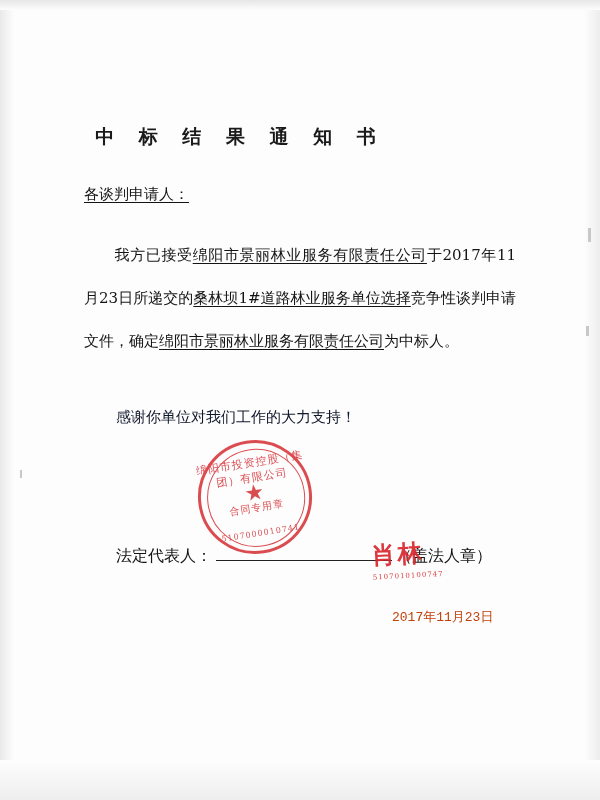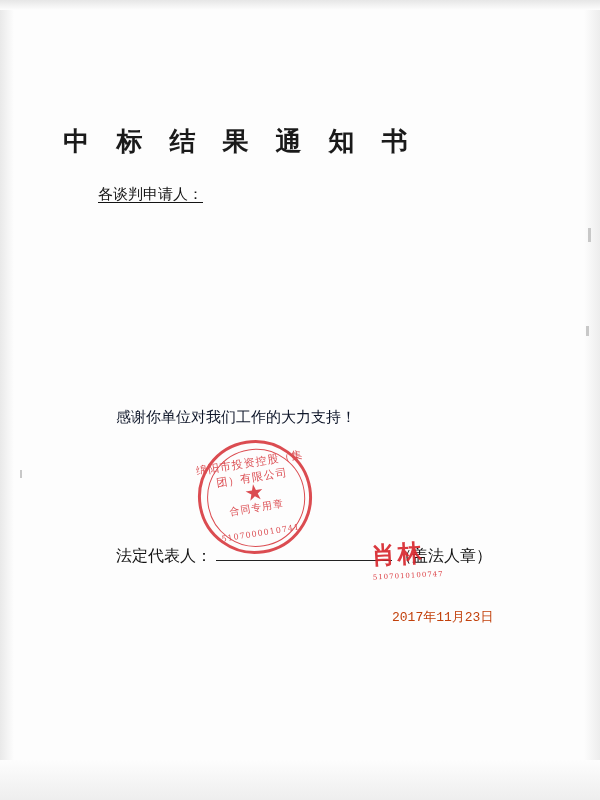--- a/index.html
+++ b/index.html
@@ -54,34 +54,33 @@
     background: #c8c8c8;
     pointer-events: none;
   }
 
   .doc-title {
     position: absolute;
     top: 124px;
     left: 0;
     width: 480px;
     text-align: center;
-    font-size: 26px;
+    font-size: 19px;
     letter-spacing: 9px;
     font-weight: bold;
     color: #1a1a1a;
     font-family: "DejaVu Serif", "Liberation Serif", serif;
   }
 
   .salutation {
     position: absolute;
     top: 185px;
     left: 84px;
     font-size: 15px;
     color: #141414;
-    margin-left: 14px;
   }
   .u {
     text-decoration: underline;
     text-underline-offset: 3px;
   }
 
   .body-block {
     position: absolute;
     top: 234px;
     left: 84px;
@@ -246,20 +245,23 @@
   <div class="speck" style="left:588px; top:228px; width:3px; height:14px;"></div>
   <div class="speck" style="left:586px; top:326px; width:3px; height:10px;"></div>
   <div class="speck" style="left:20px; top:470px; width:2px; height:8px;"></div>
 
   <div class="doc-title">中 标 结 果 通 知 书</div>
 
   <div class="salutation">
     <span class="u">各谈判申请人：</span>
   </div>
 
+  <div class="body-block">
+    <span class="indent"></span><span>我方已接受</span><span class="u">绵阳市景丽林业服务有限责任公司</span><span>于2017年11月23日所递交的</span><span class="u">桑林坝1#道路林业服务单位选择</span><span>竞争性谈判申请文件，确定</span><span class="u">绵阳市景丽林业服务有限责任公司</span><span>为中标人。</span>
+  </div>
 
   <div class="thanks">感谢你单位对我们工作的大力支持！</div>
 
 
   <div class="legal-row">
     <span>法定代表人：</span><span class="legal-line"></span><span>（盖法人章）</span>
   </div>
 
   <div class="date-line">2017年11月23日</div>
 

